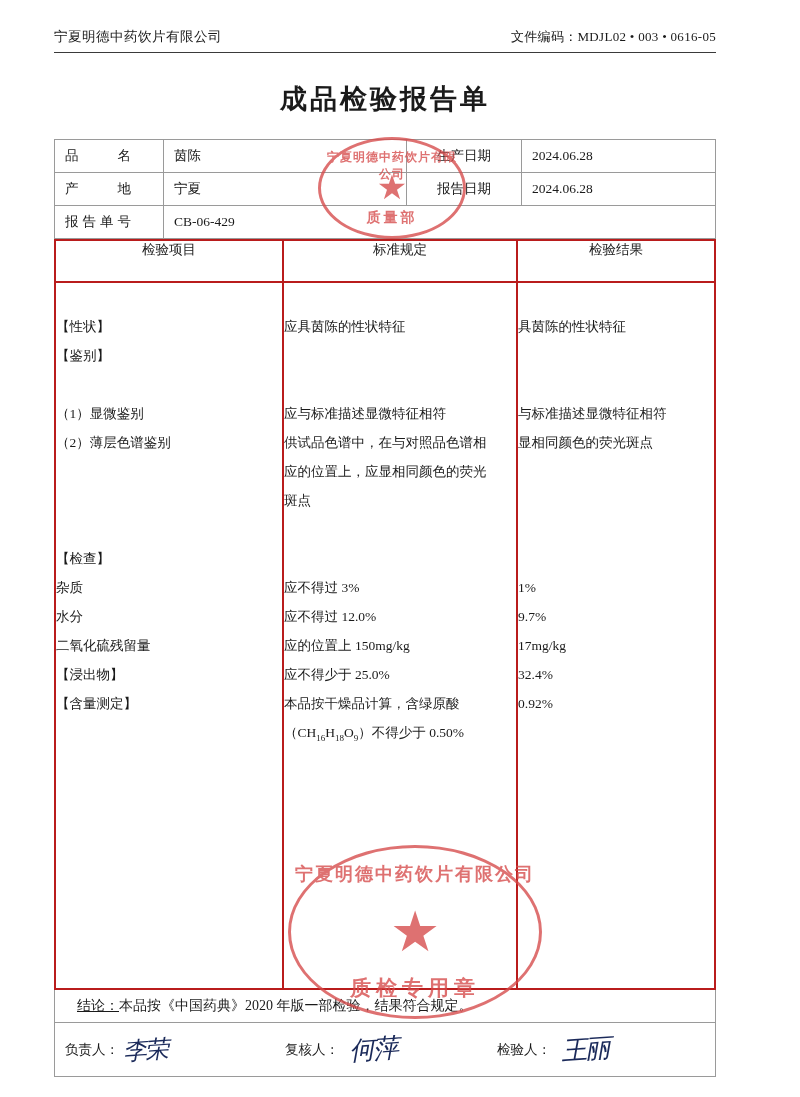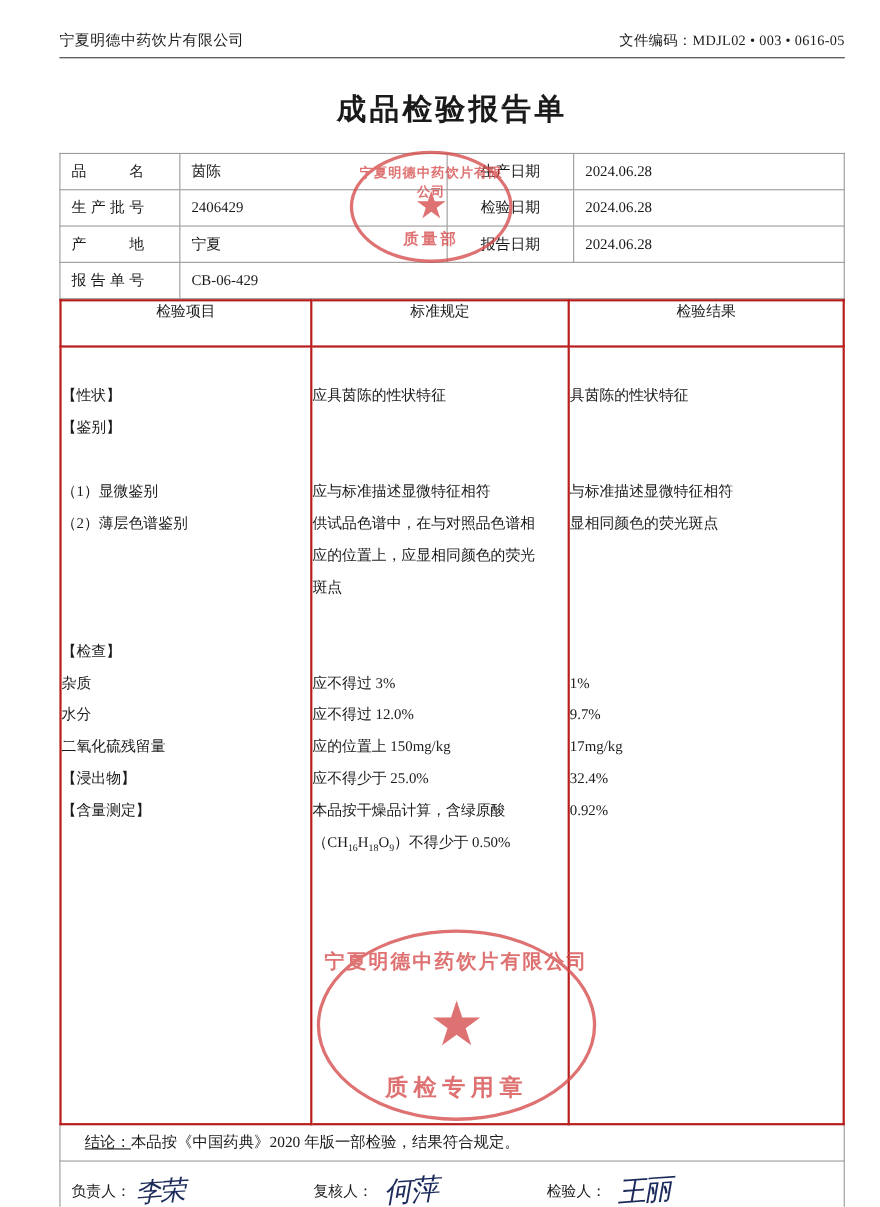--- a/index.html
+++ b/index.html
@@ -13,21 +13,21 @@
     font-family: "Liberation Serif", serif;
     color: #1a1a1a;
     position: relative;
     overflow: hidden;
   }
   .page {
     position: relative;
     width: 800px;
     height: 1097px;
     box-sizing: border-box;
-    padding: 28px 32px 0 54px;
+    padding: 28px 84px 0 54px;
   }
   
   .header-row {
     display: flex;
     justify-content: space-between;
     align-items: flex-end;
     font-size: 13.5px;
     padding-bottom: 6px;
     border-bottom: 1.2px solid #3a3a3a;
   }
@@ -230,26 +230,20 @@
   </div>
 
   <div class="doc-title">成品检验报告单</div>
 
   <table class="info-table">
     <tbody>
         <tr>
       <td class="lbl"><span class="lbl-spread">品　名</span></td>
       <td class="val-name">茵陈</td>
       <td class="lbl2">生产日期</td>
-      <td class="val2">2024.06.28</td>
-    </tr>
-    <tr>
-      <td class="lbl"><span class="lbl-spread">生产批号</span></td>
-      <td class="val-name">2406429</td>
-      <td class="lbl2">检验日期</td>
       <td class="val2">2024.06.28</td>
     </tr>
     <tr>
       <td class="lbl"><span class="lbl-spread">产　地</span></td>
       <td class="val-name">宁夏</td>
       <td class="lbl2">报告日期</td>
       <td class="val2">2024.06.28</td>
     </tr>
     <tr>
       <td class="lbl"><span class="lbl-spread">报告单号</span></td>

